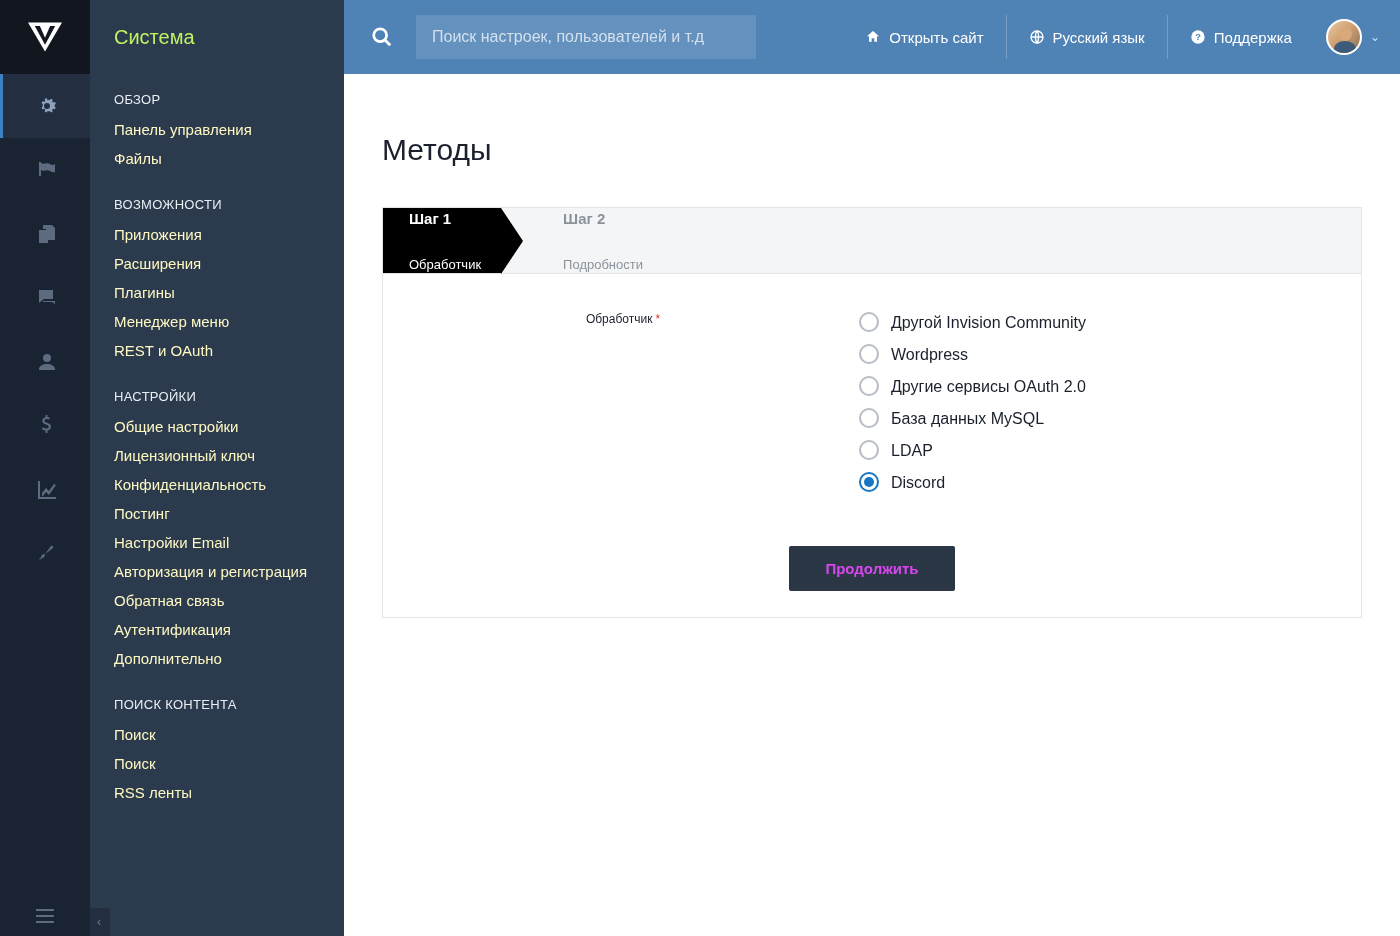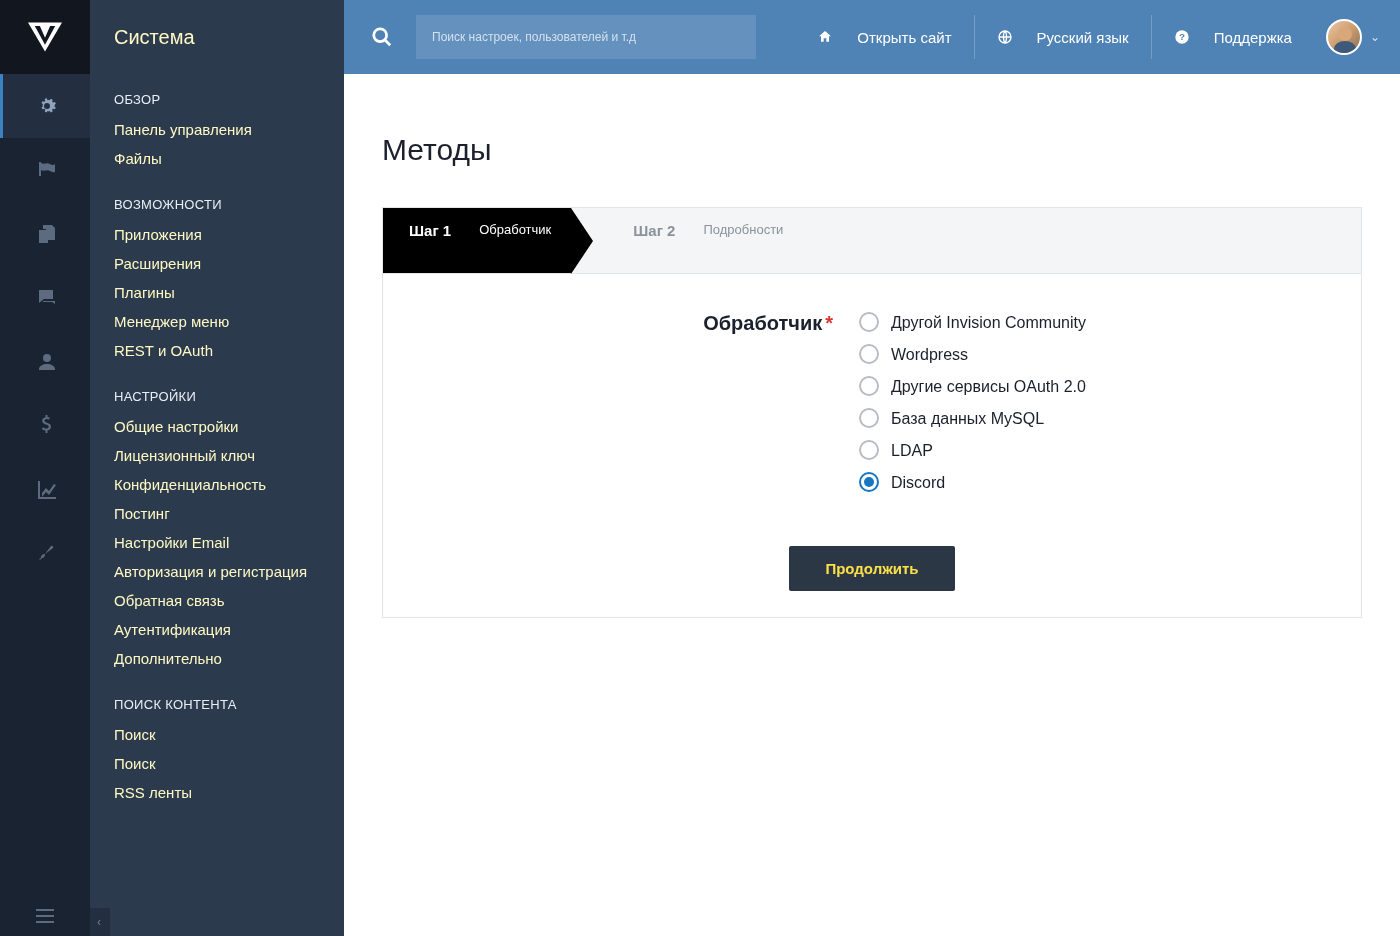--- a/index.html
+++ b/index.html
@@ -11,75 +11,75 @@
 .icon-rail { width: 90px; background: #1a2332; display: flex; flex-direction: column; padding-top: 0; }
 .icon-rail .logo-cell { height: 74px; background: #11161f; display: flex; align-items: center; justify-content: center; }
 .logo-triangle { width: 34px; height: 30px; }
 .rail-icon { height: 64px; display: flex; align-items: center; justify-content: center; color: #5c6b7f; font-size: 22px; cursor: pointer; border-left: 3px solid transparent; }
 .rail-icon.active { background: #232f41; color: #8fa3bd; border-left: 3px solid #3b82c4; }
 .rail-icon svg { width: 24px; height: 24px; fill: currentColor; }
 .rail-bottom { margin-top: auto; height: 40px; display: flex; align-items: center; justify-content: center; color: #5c6b7f; }
 
 
 .sidebar { width: 254px; background: #2c3a4d; color: #9aa8b8; overflow-y: auto; position: relative; }
-.sidebar-title { height: 74px; display: flex; align-items: center; padding-left: 24px; font-size: 20px; color: #fef9c3; font-weight: 400; }
+.sidebar-title { height: 74px; display: flex; align-items: center; padding-left: 24px; font-size: 20px; color: #bef264; font-weight: 400; }
 .nav-group { padding: 10px 0 6px; }
 .nav-header { padding: 8px 24px; color: #e9eef4; font-size: 13px; font-weight: 400; letter-spacing: 0.3px; }
 .nav-item { padding: 6px 24px; color: #fef9c3; font-size: 15px; cursor: pointer; display: block; text-decoration: none; }
 .sidebar-collapse { position: absolute; bottom: 0; left: -2px; width: 22px; height: 28px; background: #232f41; color: #6b7b8f; display: flex; align-items: center; justify-content: center; font-size: 12px; }
 
 
 .main { flex: 1; display: flex; flex-direction: column; background: #fff; }
 
 
 .topbar { height: 74px; background: #4f82b5; display: flex; align-items: center; padding: 0 20px 0 12px; gap: 0; color: #fff; }
 .search-wrap { display: flex; align-items: center; gap: 12px; padding-left: 4px; }
 .search-icon-btn { width: 44px; height: 44px; display: flex; align-items: center; justify-content: center; color: #fff; cursor: pointer; }
-.search-input { width: 340px; height: 44px; background: rgba(255,255,255,0.12); border: none; border-radius: 0; padding: 0 16px; color: #fff; font-size: 12px; outline: none; }
+.search-input { width: 340px; height: 44px; background: rgba(255,255,255,0.12); border: none; border-radius: 0; padding: 0 16px; color: #fff; font-size: 16px; outline: none; }
 .search-input::placeholder { color: #d3e0ee; }
 .top-links { margin-left: auto; display: flex; align-items: center; height: 100%; }
-.top-link { display: flex; align-items: center; gap: 24px; padding: 0 22px; height: 44px; color: #fff; font-size: 15px; cursor: pointer; border-left: 1px solid rgba(255,255,255,0.22); }
+.top-link { display: flex; align-items: center; gap: 8px; padding: 0 22px; height: 44px; color: #fff; font-size: 15px; cursor: pointer; border-left: 1px solid rgba(255,255,255,0.22); }
 .top-link:first-child { border-left: none; }
 .top-link svg { width: 16px; height: 16px; fill: currentColor; }
 .avatar-wrap { display: flex; align-items: center; gap: 8px; margin-left: 12px; cursor: pointer; }
 .avatar { width: 36px; height: 36px; border-radius: 50%; background: linear-gradient(135deg,#e8c9a8 0%,#d4a578 40%,#8b6f52 100%); border: 2px solid #fff; position: relative; overflow: hidden; }
 .avatar::before { content: ""; position: absolute; top: 6px; left: 10px; width: 14px; height: 14px; border-radius: 50%; background: #d9a87a; }
 .avatar::after { content: ""; position: absolute; bottom: -4px; left: 6px; width: 22px; height: 16px; border-radius: 50% 50% 0 0; background: #3d5a7a; }
 .chevron-down { color: #cfe0f0; font-size: 12px; }
 
 
 .content { padding: 30px 38px; margin-top: 29px; }
 .page-title { font-size: 30px; font-weight: 400; color: #1a202c; margin-bottom: 40px; }
 
 .panel { border: 1px solid #e2e6ea; background: #fff; }
 
 
 .steps { display: flex; background: #f4f5f6; border-bottom: 1px solid #e2e6ea; position: relative; height: 66px; align-items: stretch; }
-.step { padding: 14px 26px; font-size: 14px; position: relative; display: flex; flex-direction: row; justify-content: center; gap: 28px; }
+.step { padding: 14px 26px; font-size: 14px; position: relative; display: flex; flex-direction: column; justify-content: center; gap: 28px; }
 .step.active { background: #000; color: #fff; padding-right: 20px; }
 .step.active::after { content: ""; position: absolute; right: -22px; top: 0; border-top: 33px solid transparent; border-bottom: 33px solid transparent; border-left: 22px solid #000; }
 .step.inactive { color: #8a939c; margin-left: 36px; }
 .step-title { font-weight: 700; font-size: 15px; margin-bottom: 2px; }
 .step-sub { font-size: 13px; }
 
 
 .form-body { padding: 36px 30px 26px; }
 .form-row { display: flex; gap: 26px; margin-bottom: 12px; }
-.form-label-col { width: 420px; text-align: right; font-size: 20px; font-weight: 700; color: #1a202c; padding-top: 2px; }
+.form-label-col { width: 420px; text-align: center; font-size: 12px; font-weight: 400; color: #1a202c; padding-top: 2px; }
 .required { color: #d9362f; margin-left: 3px; }
 .form-input-col { flex: 1; }
 
 .radio-list { display: flex; flex-direction: column; gap: 12px; padding-top: 2px; }
 .radio-item { display: flex; align-items: flex-end; gap: 12px; cursor: pointer; font-size: 16px; color: #1a202c; }
 .radio-dot { width: 20px; height: 20px; border-radius: 50%; border: 2px solid #b6bdc4; background: #fff; position: relative; flex-shrink: 0; }
 .radio-item.selected .radio-dot { border-color: #1776c3; }
 .radio-item.selected .radio-dot::after { content: ""; position: absolute; top: 3px; left: 3px; width: 10px; height: 10px; border-radius: 50%; background: #1776c3; }
 
 .form-footer { padding: 16px 0 26px; display: flex; justify-content: center; border-top: none; }
-.btn-primary { background: #2b3744; color: #fde047; border: none; padding: 14px 36px; font-size: 15px; font-weight: 600; cursor: pointer; border-radius: 2px; }
+.btn-primary { background: #2b3744; color: #d946ef; border: none; padding: 14px 36px; font-size: 15px; font-weight: 600; cursor: pointer; border-radius: 2px; }
 </style>
 </head>
 <body>
 
 <div class="app">
 
   <div class="icon-rail">
     <div class="logo-cell">
       <svg class="logo-triangle" viewBox="0 0 40 34">
         <path d="M0 0 L40 0 L20 34 Z" fill="#fff"></path>

